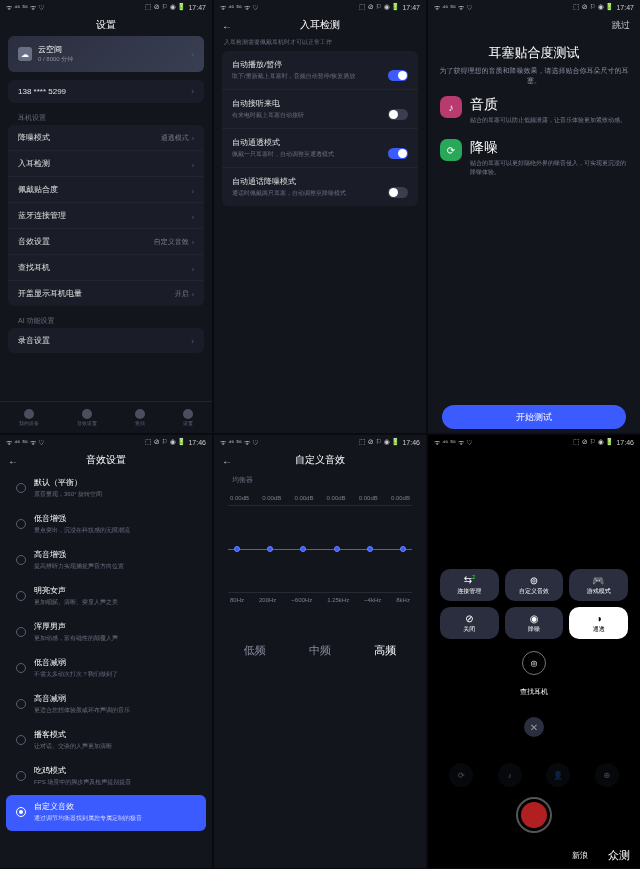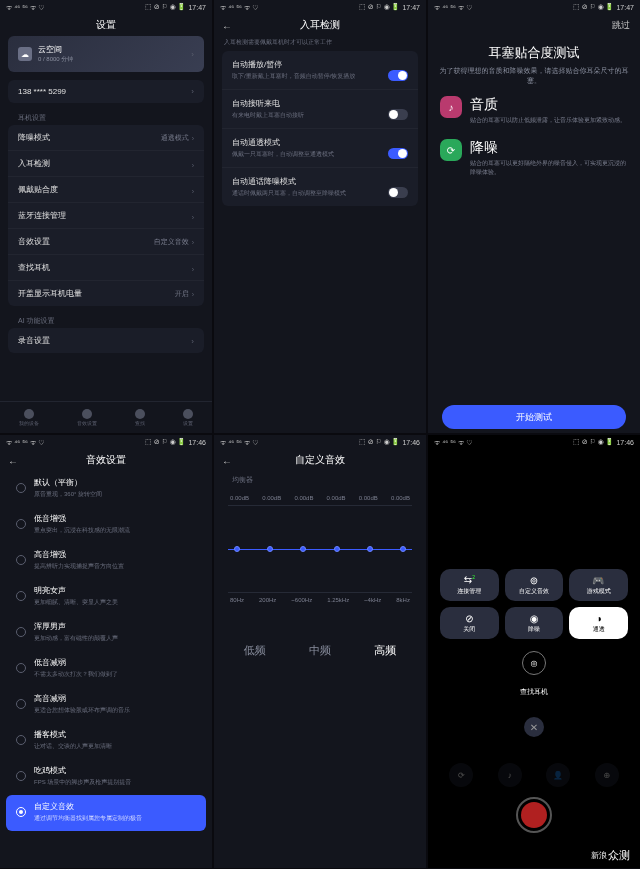--- a/index.html
+++ b/index.html
@@ -170,21 +170,21 @@
   .tile .ti { font-size:10px; }
   .tile .tl { font-size:6px; }
   .cc-circ { width:24px;height:24px;border:1px solid #777;border-radius:50%;margin:12px auto;display:flex;align-items:center;justify-content:center;}
   .cc-lbl { text-align:center; font-size:7px; }
   .cc-close { width:20px;height:20px;border-radius:50%;background:#2a2e3e;margin:20px auto;display:flex;align-items:center;justify-content:center;font-size:10px;color:#999;}
   .cc-dim { display:grid;grid-template-columns:repeat(4,1fr);gap:6px;padding:0 12px;margin-top:6px;}
   .dim-circ { width:24px;height:24px;border-radius:50%;background:#1a1d28;margin:0 auto;display:flex;align-items:center;justify-content:center;opacity:.3;}
   .rec-btn { width:36px;height:36px;border-radius:50%;border:2px solid #555;margin:10px auto;display:flex;align-items:center;justify-content:center;}
   .rec-btn::after{content:'';width:26px;height:26px;border-radius:50%;background:#b02020;}
 
-  .wm { position:absolute; right:6px; bottom:4px; color:#fff; font-size:8px; display:flex; align-items:center; gap:1px; background:rgba(0,0,0,.4); padding:2px 4px; border-radius:3px; z-index:5;}
+  .wm { position:absolute; right:6px; bottom:4px; color:#fff; font-size:8px; display:flex; align-items:center; gap:20px; background:rgba(0,0,0,.4); padding:2px 4px; border-radius:3px; z-index:5;}
   .wm .cn{ font-size:11px;}
 </style>
 </head>
 <body>
 
 <div class="grid">
 
   <div class="screen">
     <div class="statusbar">
       <span class="left">ᯤ ⁴⁶ ⁵⁶ ᯤ ♡</span>

